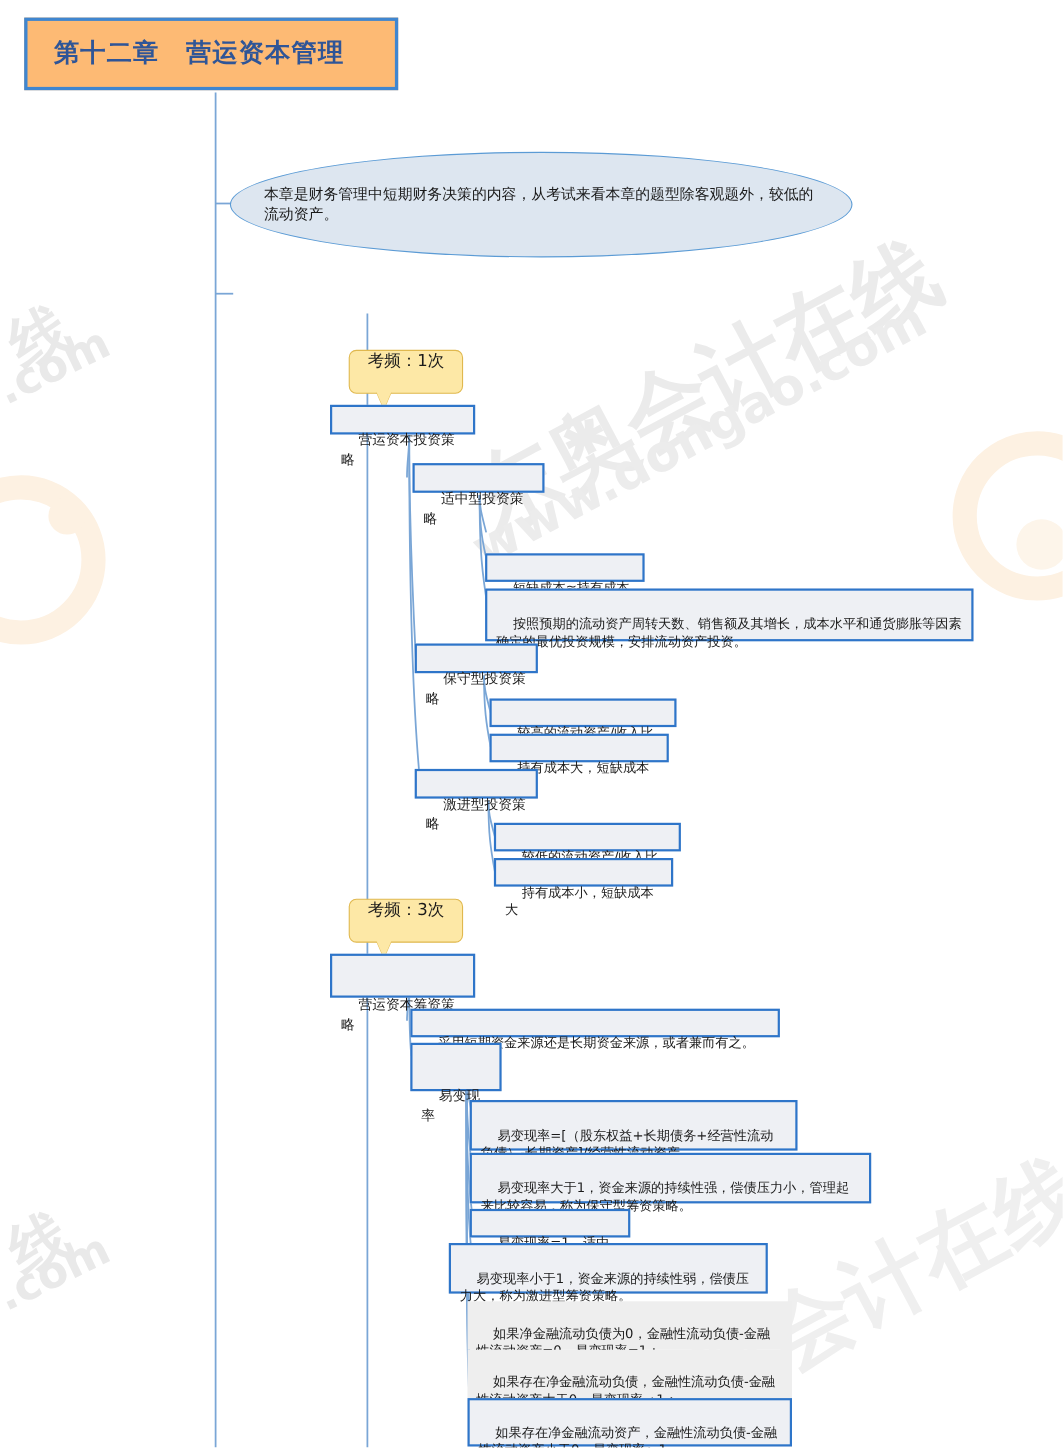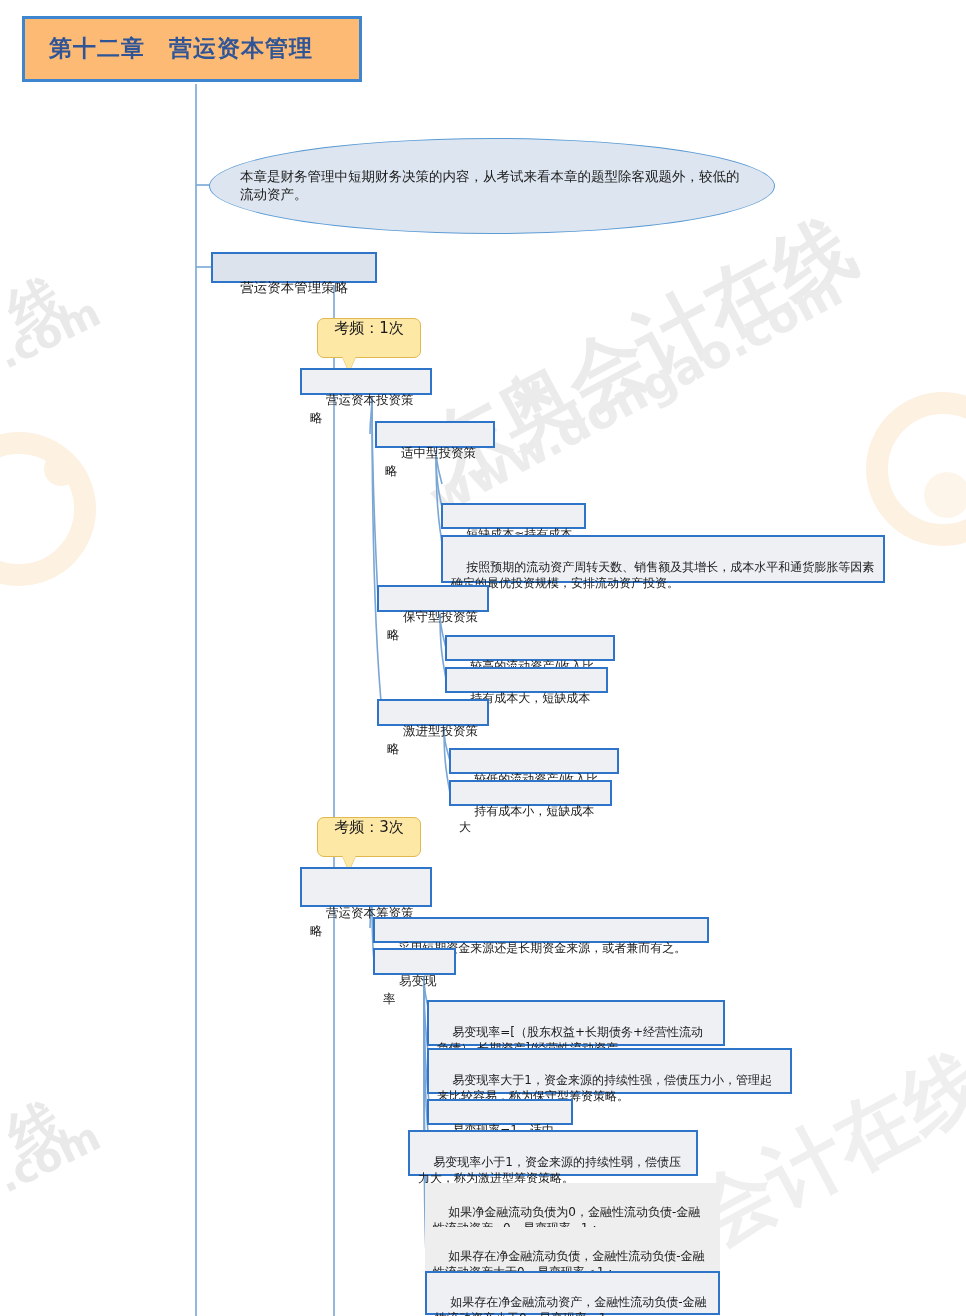--- a/index.html
+++ b/index.html
@@ -147,23 +147,20 @@
   </svg>
 
   <div class="node root" style="left:22px;top:16px;width:340px;height:66px;font-size:23px;padding:0 24px;">
     <span>第十二章　营运资本管理</span>
   </div>
 
   <div class="ellipse" style="left:209px;top:138px;width:566px;height:96px;padding:0 30px;font-size:13.5px;">
     <span class="etxt">本章是财务管理中短期财务决策的内容，从考试来看本章的题型除客观题外，较低的流动资产。</span>
   </div>
 
-  <div class="node l1" style="left:211px;top:252px;width:166px;height:31px;font-size:13.5px;padding:5px 10px;">
-    <span>营运资本管理策略</span>
-  </div>
 
   <div class="badge" style="left:317px;top:318px;width:104px;height:40px;font-size:15px;">
     <span>考频：1次</span>
     <span class="tail"></span>
   </div>
 
   <div class="node" style="left:300px;top:368px;width:132px;height:27px;font-size:12.5px;padding:4px 8px;">
     <span>营运资本投资策略</span>
   </div>
 
@@ -203,21 +200,21 @@
   </div>
 
   <div class="node" style="left:300px;top:867px;width:132px;height:27px;font-size:12.5px;padding:18px 8px;">
     <span>营运资本筹资策略</span>
   </div>
 
   <div class="node" style="left:373px;top:917px;width:336px;height:26px;font-size:12px;padding:4px 8px;">
     <span>采用短期资金来源还是长期资金来源，或者兼而有之。</span>
   </div>
 
-  <div class="node" style="left:373px;top:948px;width:83px;height:27px;font-size:12.5px;padding:5px 8px;">
+  <div class="node" style="left:373px;top:948px;width:83px;height:27px;font-size:12.5px;padding:20px 8px;">
     <span>易变现率</span>
   </div>
 
   <div class="node" style="left:427px;top:1000px;width:298px;height:46px;font-size:12px;padding:5px 8px;">
     <span>易变现率=[（股东权益+长期债务+经营性流动负债）-长期资产]/经营性流动资产</span>
   </div>
   <div class="node" style="left:427px;top:1048px;width:365px;height:46px;font-size:12px;padding:5px 8px;">
     <span>易变现率大于1，资金来源的持续性强，偿债压力小，管理起来比较容易，称为保守型筹资策略。</span>
   </div>
   <div class="node" style="left:427px;top:1099px;width:146px;height:26px;font-size:12px;padding:4px 8px;">

